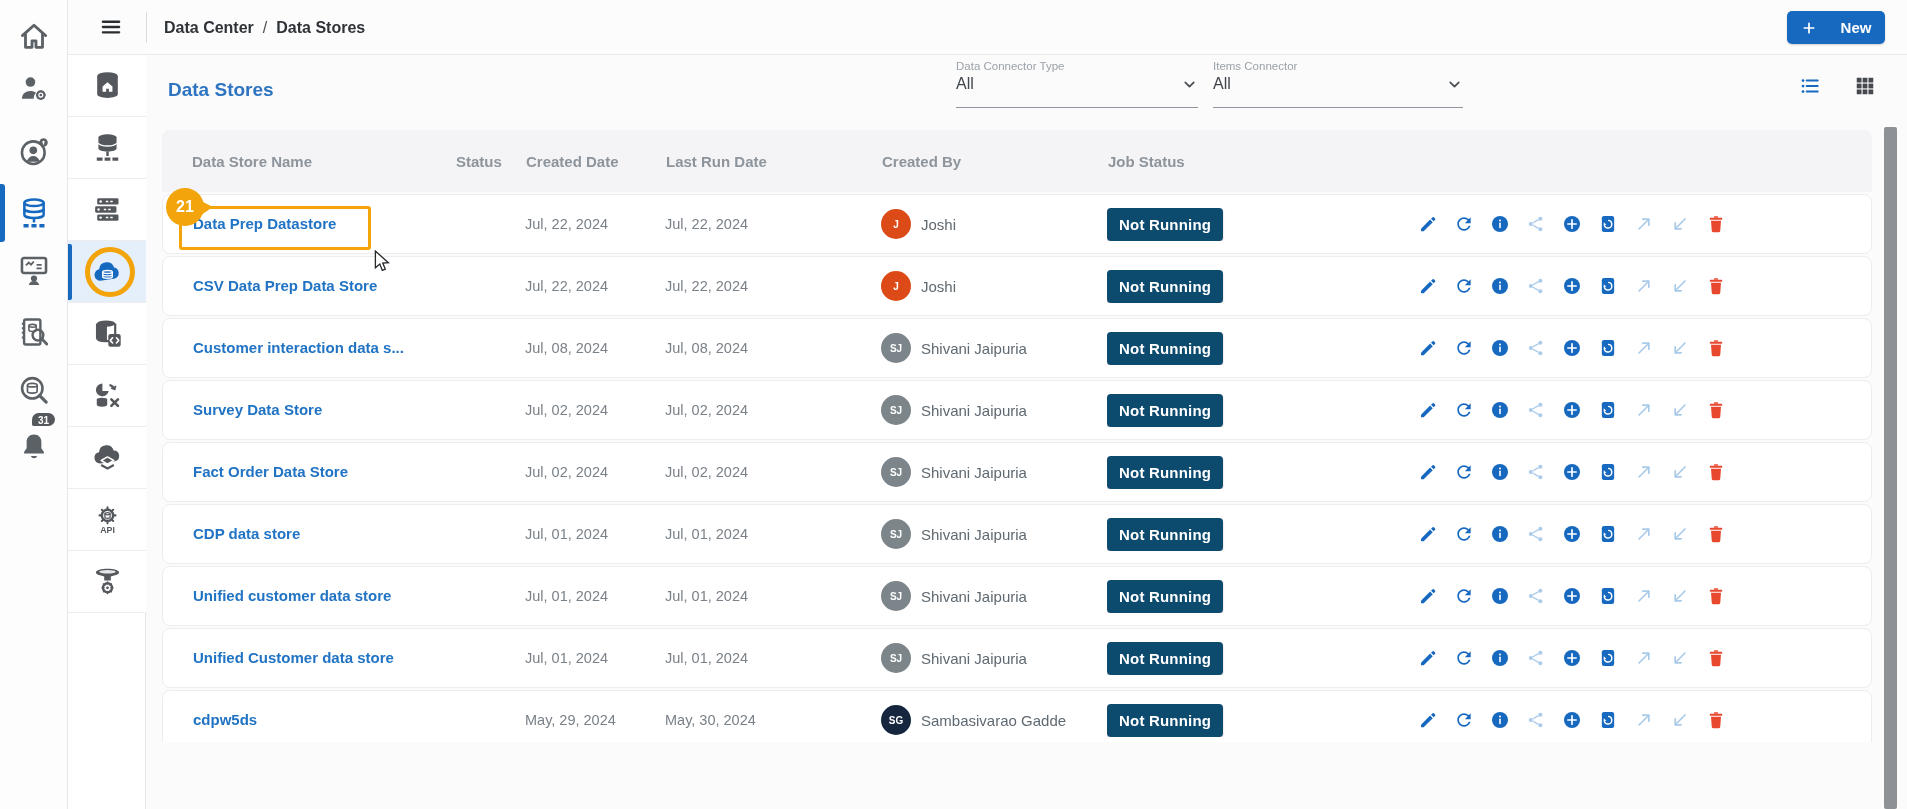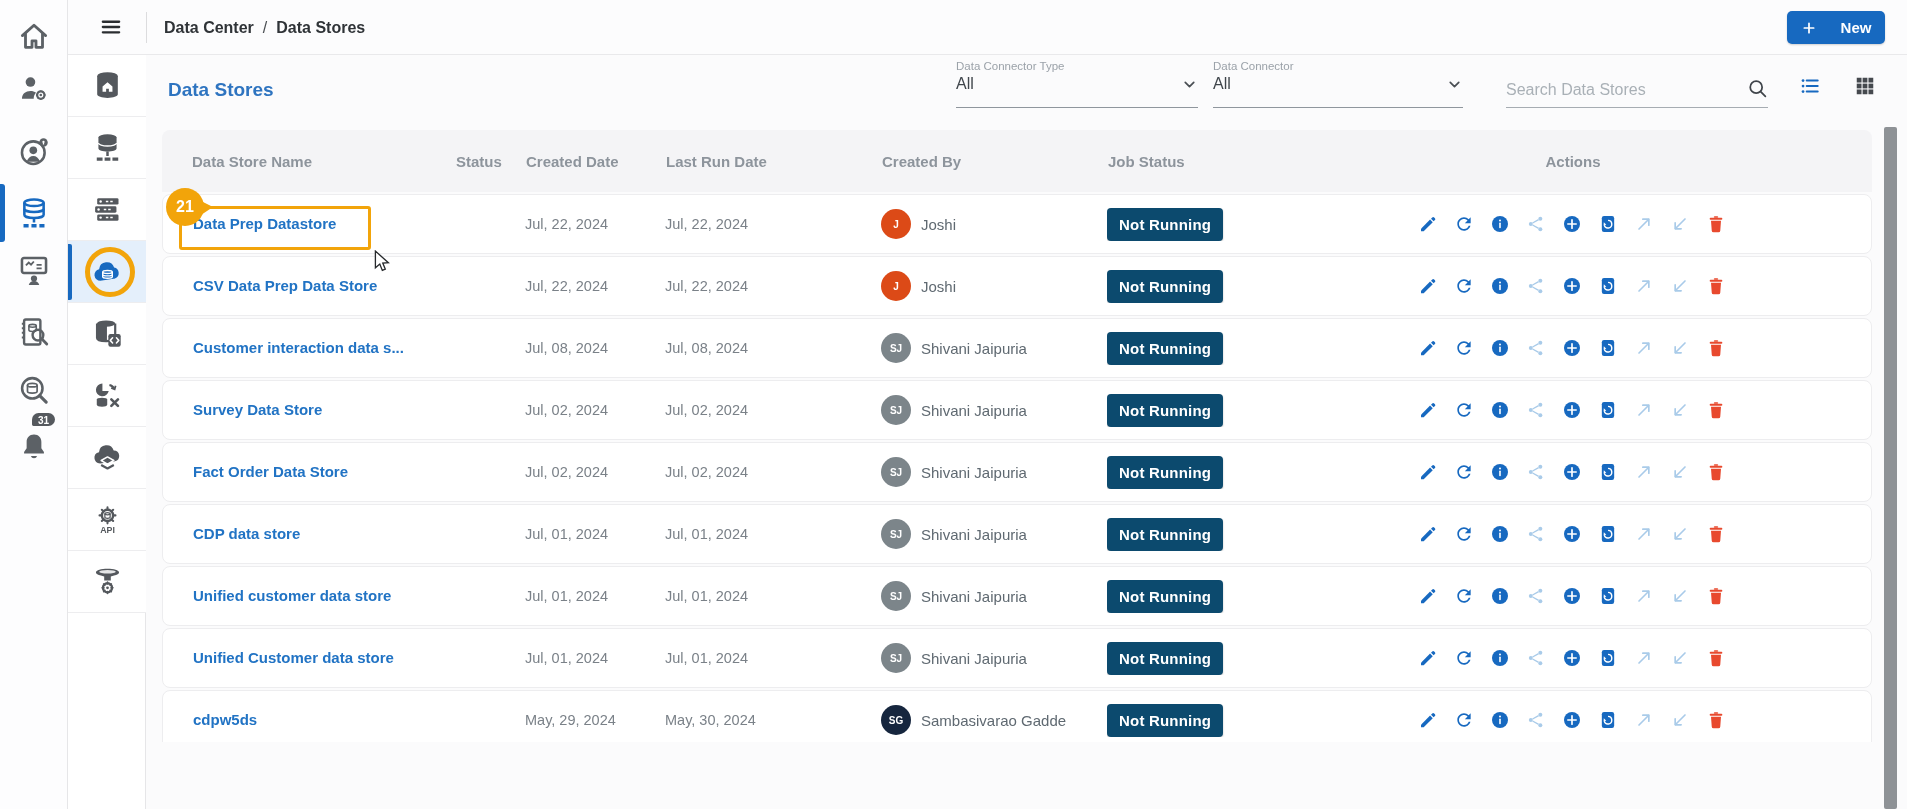--- a/index.html
+++ b/index.html
@@ -417,55 +417,48 @@
   <div class="filter f1">
     <div class="flabel">Data Connector Type</div>
     <div class="fvalrow">
       <span class="fval">All</span>
       <svg class="ic fchev">
           <use href="#i-chev-down"></use>
         </svg>
     </div>
   </div>
   <div class="filter f2">
-    <div class="flabel">Data Connector</div>
+    <div class="flabel">Items Connector</div>
     <div class="fvalrow">
       <span class="fval">All</span>
       <svg class="ic fchev">
           <use href="#i-chev-down"></use>
         </svg>
     </div>
   </div>
 
-  <div class="searchbox">
-    <span class="ph">Search Data Stores</span>
-    <svg class="ic">
-        <use href="#i-search"></use>
-      </svg>
-  </div>
   <div class="viewtoggle vt-list">
       <svg class="ic">
         <use href="#i-list"></use>
       </svg>
     </div>
   <div class="viewtoggle vt-grid">
       <svg class="ic">
         <use href="#i-grid"></use>
       </svg>
     </div>
 
   <section class="table">
     <div class="thead grid">
       <div class="hc first">Data Store Name</div>
       <div class="hc">Status</div>
       <div class="hc">Created Date</div>
       <div class="hc">Last Run Date</div>
       <div class="hc">Created By</div>
       <div class="hc">Job Status</div>
-      <div class="hc actions-h">Actions</div>
     </div>
     <div class="rows-clip" id="rows">
   <div class="trow grid">
     <div class="cell name-cell"><a class="ds-link">Data Prep Datastore</a></div>
     <div class="cell"></div>
     <div class="cell date-cell">Jul, 22, 2024</div>
     <div class="cell date-cell">Jul, 22, 2024</div>
     <div class="cell creator-cell">
       <span class="avatar" style="background: rgb(220, 74, 23);">J</span>
       <span class="creator-name">Joshi</span>

